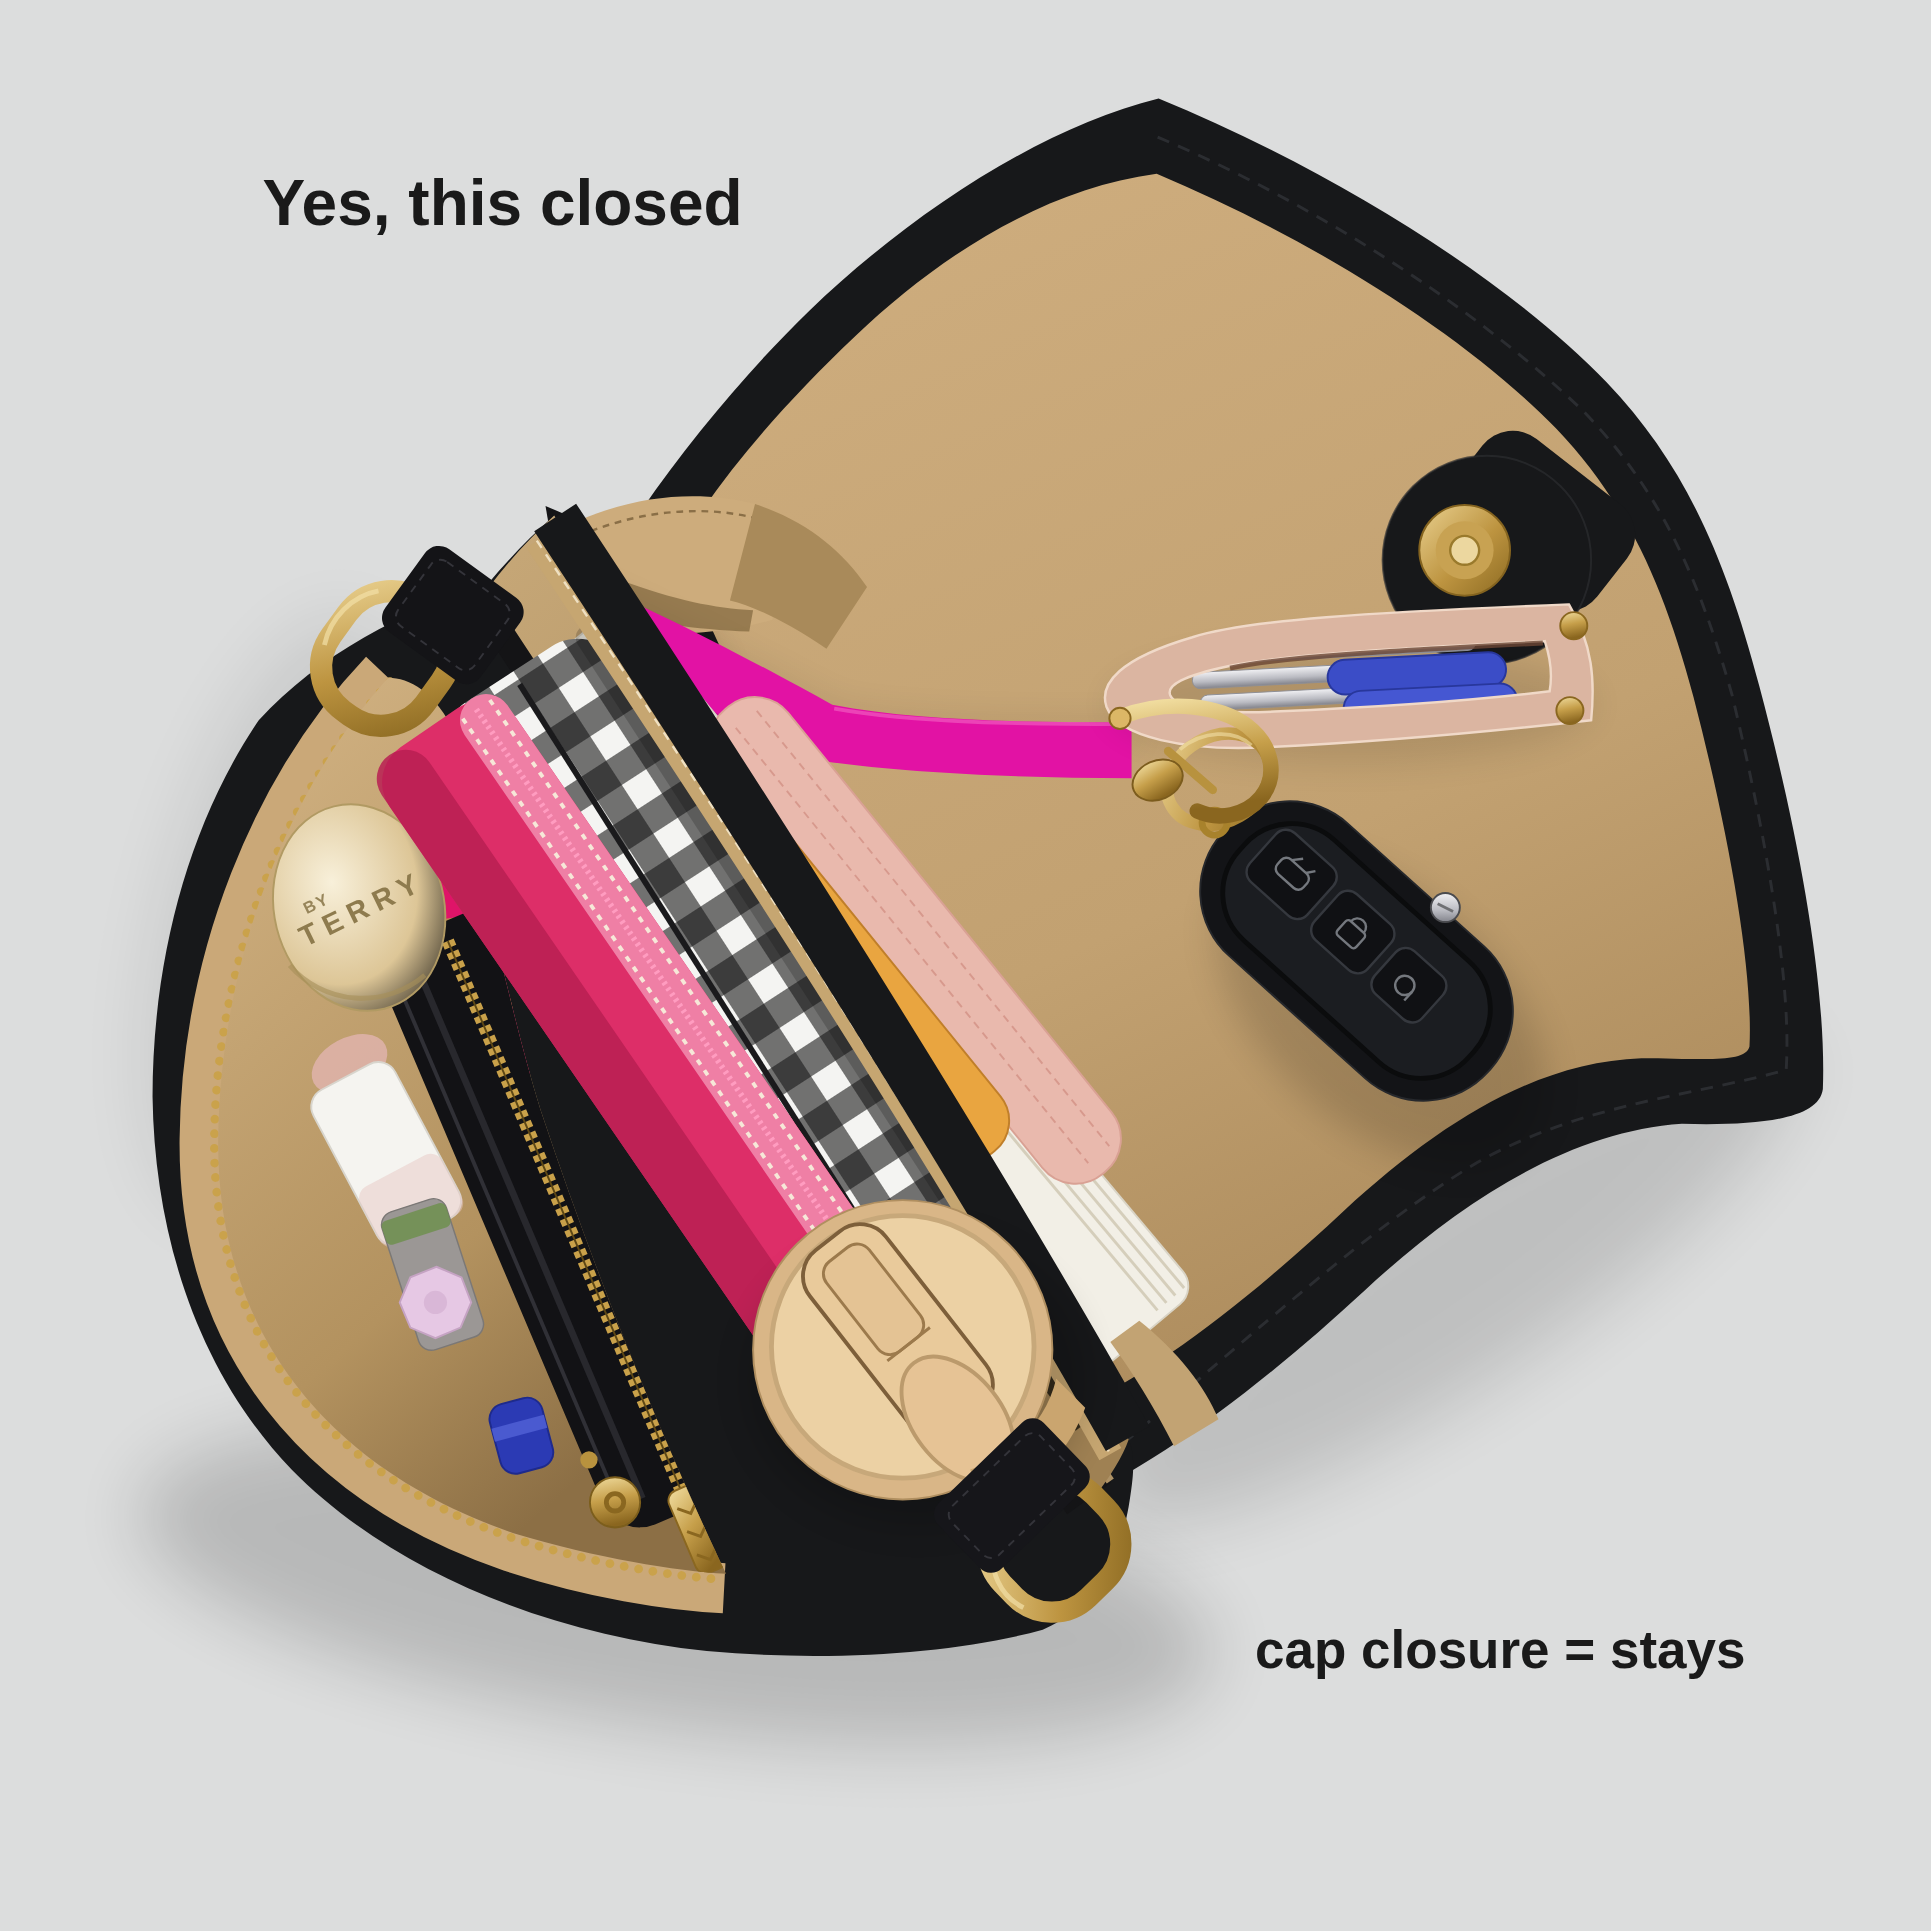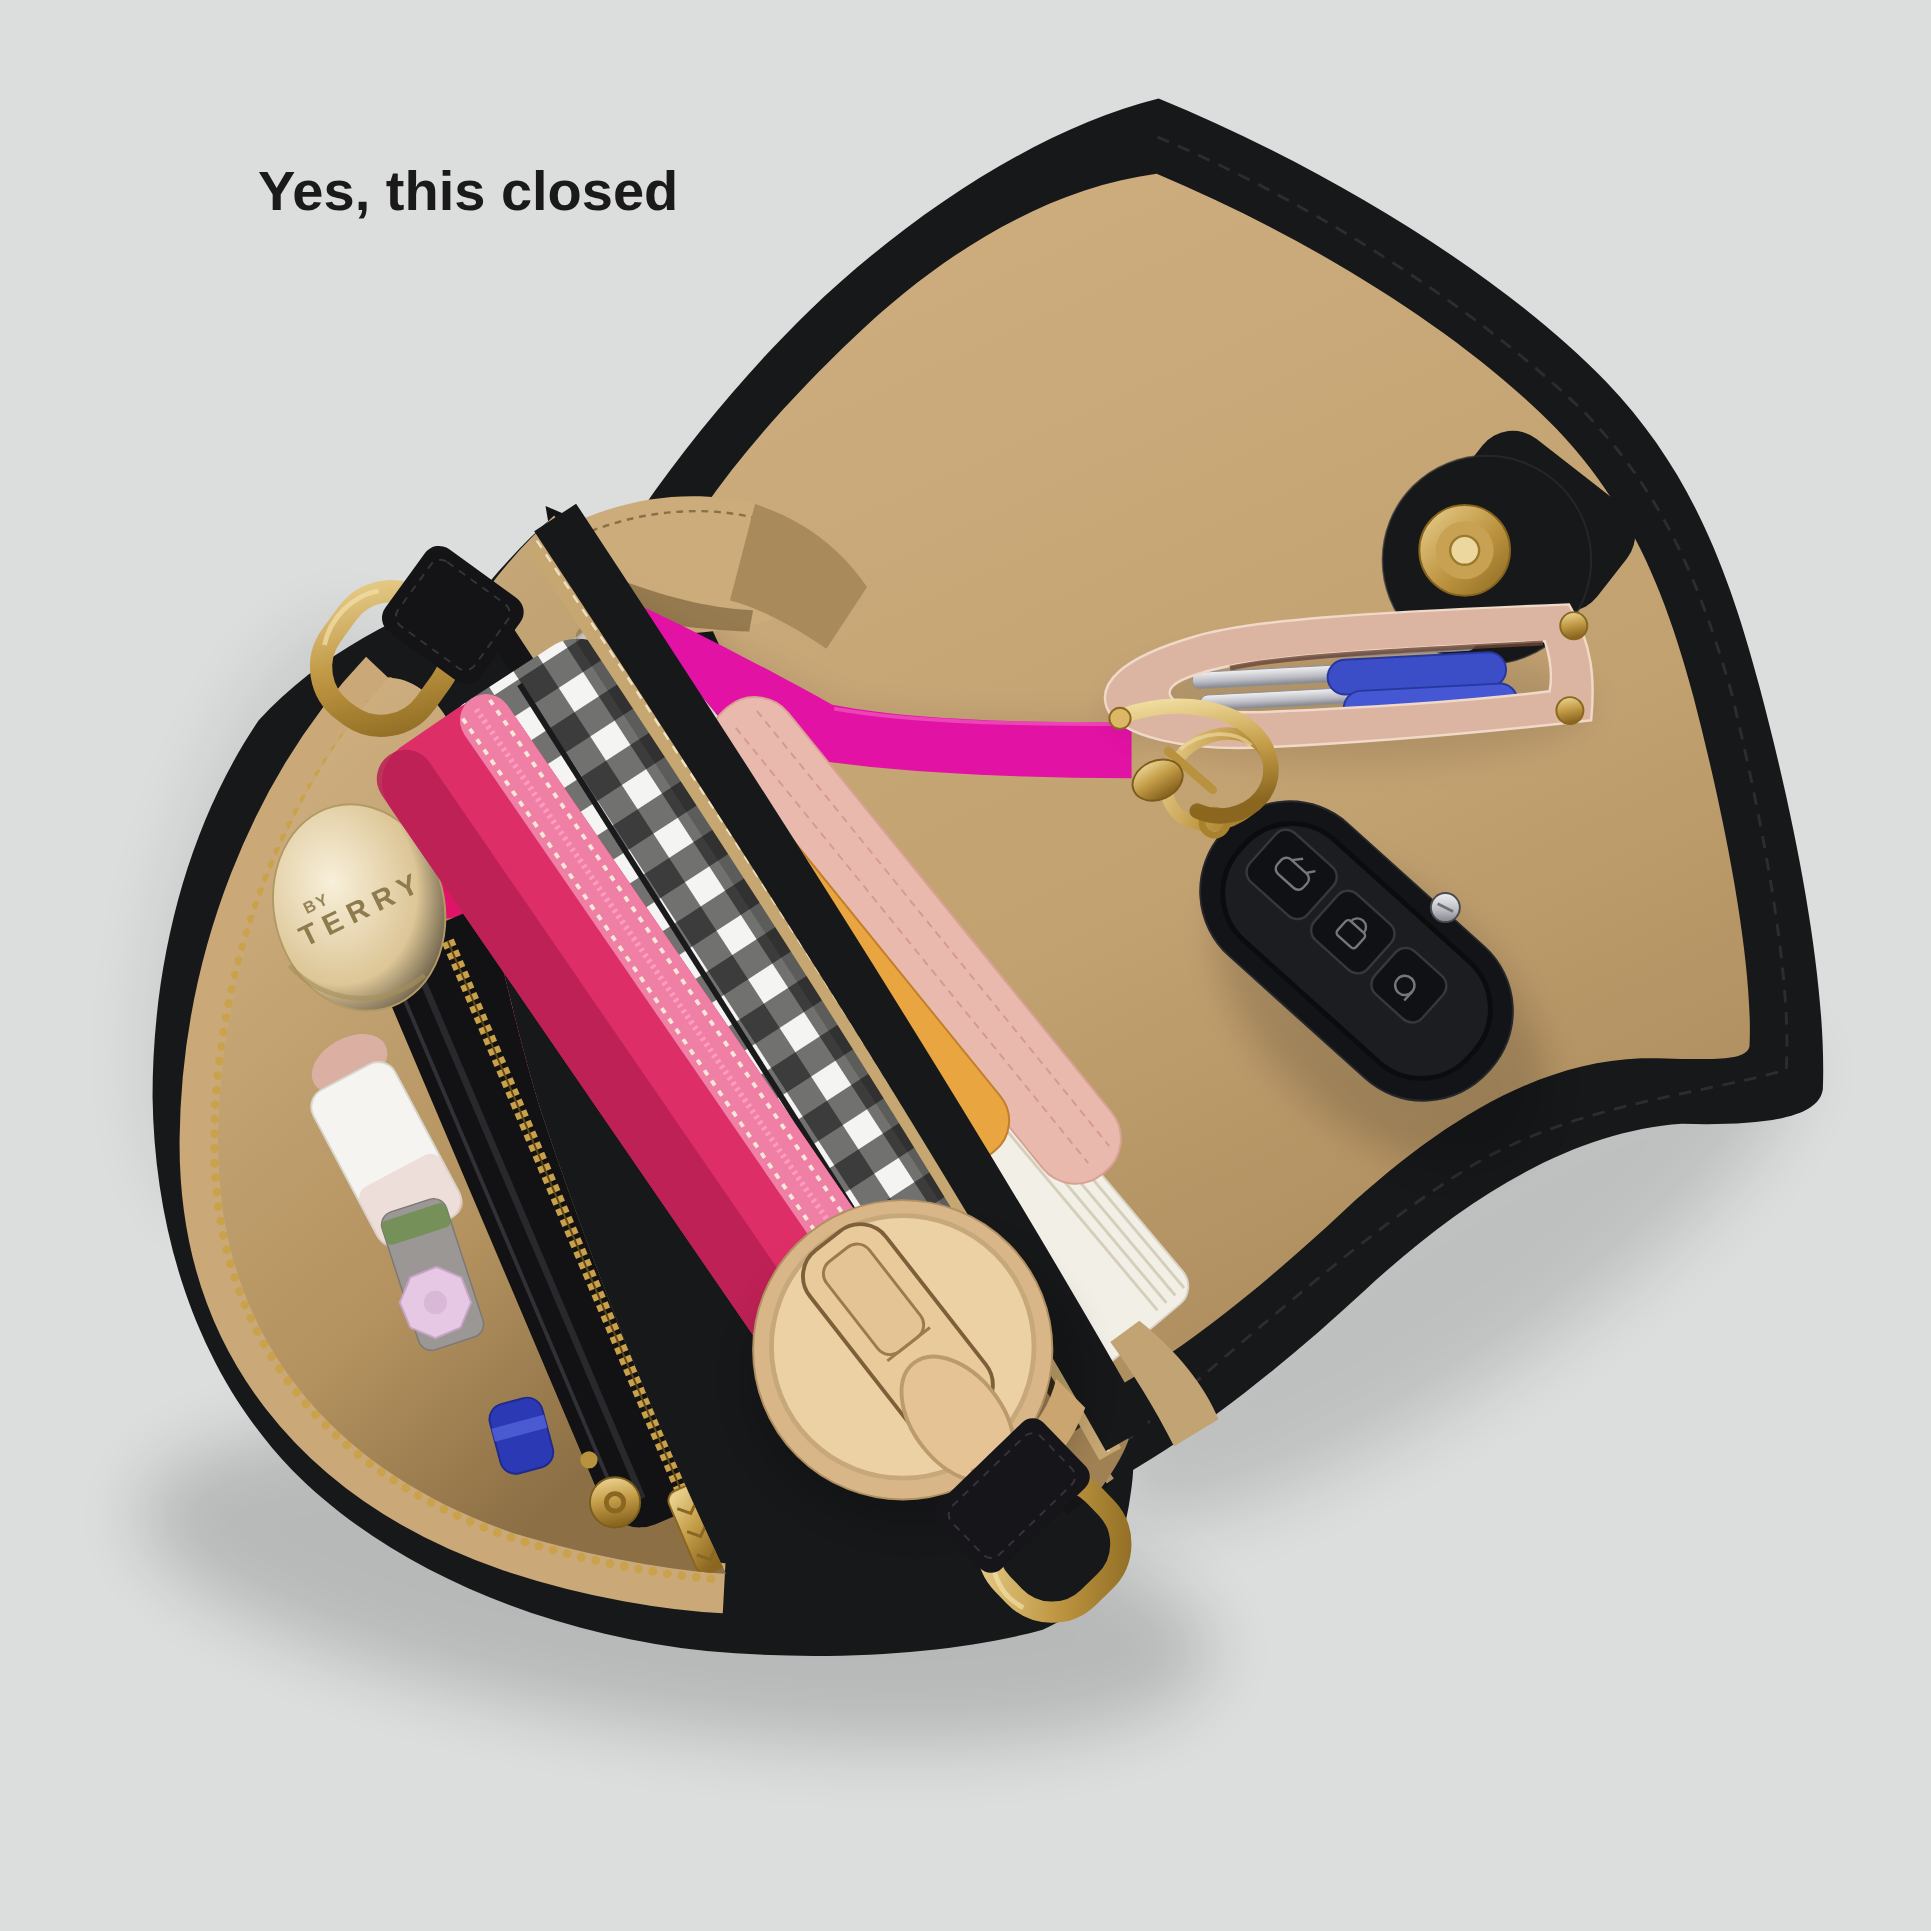--- a/index.html
+++ b/index.html
@@ -1,20 +1,20 @@
 <!DOCTYPE html>
 <html><head>
 <meta charset="utf-8">
 <style>
   html,body{margin:0;padding:0;background:#dcdddd;}
   #canvas{position:relative;width:1931px;height:1931px;background:#dcdddd;overflow:hidden;
           font-family:"Liberation Sans",sans-serif;}
   #art{position:absolute;left:0;top:0;}
   .note{position:absolute;color:#1a1a1a;font-weight:700;white-space:pre;}
-  #note-top{left:228px;top:98px;font-size:56px;line-height:1.1;letter-spacing:0px;}
+  #note-top{left:228px;top:98px;font-size:64px;line-height:1.1;letter-spacing:0px;}
   #note-bottom{left:1255px;top:1497px;font-size:53px;line-height:61px;letter-spacing:0px;}
 </style>
 </head>
 <body>
 
 <div id="canvas">
 
 <svg id="art" width="1931" height="1931" viewBox="0 0 2000 2000">
   <defs>
     <linearGradient id="goldV" x1="0" y1="0" x2="0.2" y2="1">
@@ -323,18 +323,19 @@
     <path d="M 1060,1665 A 60 58 -44 0 1 1030,1600" stroke="#f2dfa6" stroke-width="5" fill="none" opacity="0.7"></path>
     <rect x="972" y="1502" width="152" height="94" rx="16" transform="rotate(-44 1048 1549)" fill="#16161a"></rect>
     <rect x="984" y="1514" width="128" height="70" rx="12" transform="rotate(-44 1048 1549)" fill="none" stroke="#34343a" stroke-width="2" stroke-dasharray="8 7"></rect>
   </g>
 </svg>
 
 <div class="note" id="note-top">
   <span>Yes, this closed</span>
 </div>
 <div class="note" id="note-bottom">
+  <div>cap closure = stays</div>
   
   
 </div>
 
 </div>
 
 
 </body></html>

